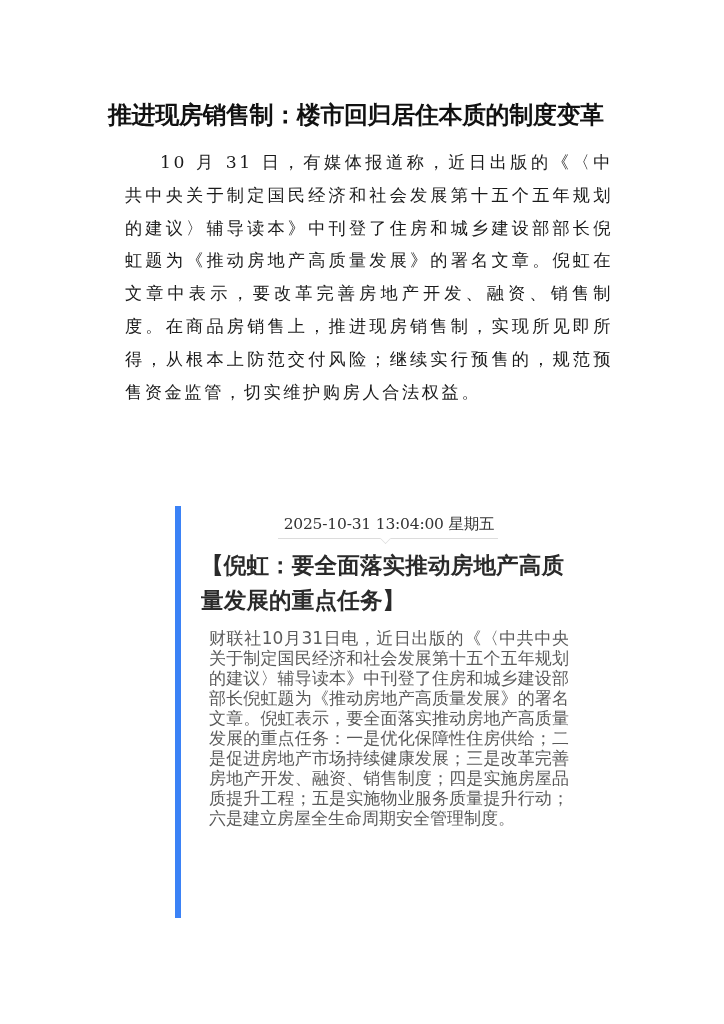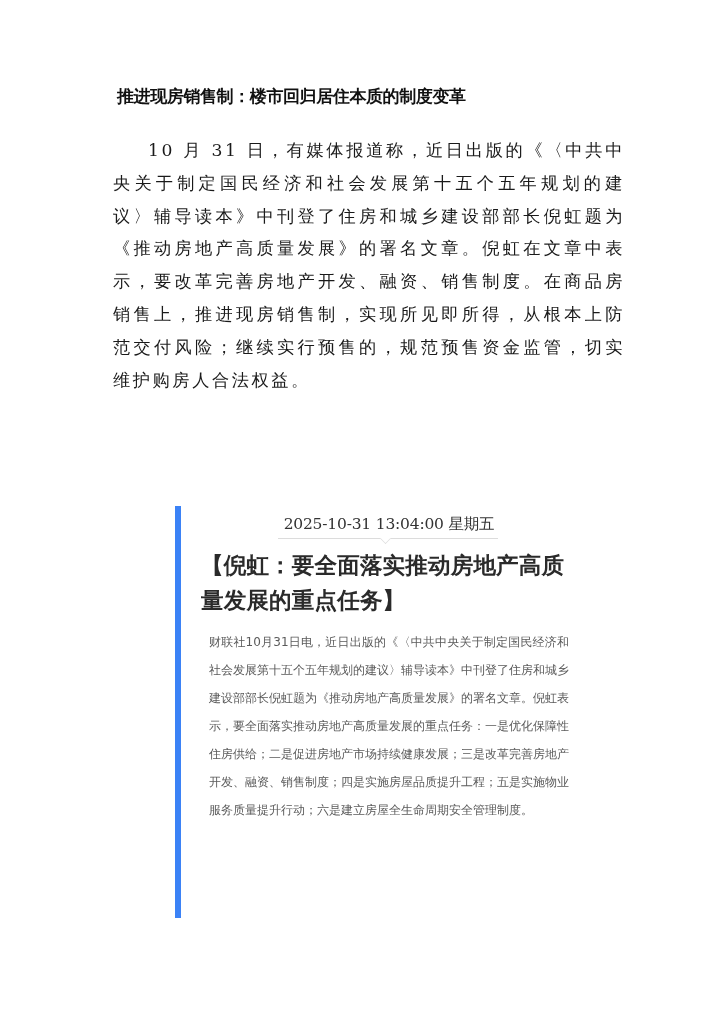--- a/index.html
+++ b/index.html
@@ -17,44 +17,43 @@
     .page {
       position: absolute;
       left: 0; top: 0;
       width: 724px;
       height: 1024px;
       background: #ffffff;
     }
     .doc-title {
       position: absolute;
       left: 108px;
-      top: 68px;
+      top: 82px;
       width: 520px;
       font-family: "DejaVu Serif", "Liberation Serif", serif;
       font-weight: bold;
-      font-size: 17px;
+      font-size: 24px;
       line-height: 34px;
       letter-spacing: -0.4px;
       white-space: nowrap;
       color: #111111;
-      margin-left: 9px;
     }
     .doc-body {
       position: absolute;
       left: 109px;
       top: 130px;
       width: 520px;
       font-family: "DejaVu Serif", "Liberation Serif", serif;
       font-size: 17.2px;
       line-height: 32.8px;
       color: #1a1a1a;
       letter-spacing: 2.6px;
     }
     .doc-body p {
-      margin: 4px;
+      margin: 16px;
       text-align: justify;
       text-align-last: left;
     }
     .doc-body p.indent {
       text-indent: 35px;
     }
     .embed {
       position: absolute;
       left: 175px;
       top: 506px;
@@ -106,22 +105,22 @@
       line-height: 35px;
       color: #2a2a2a;
       letter-spacing: 0.2px;
     }
     .embed-text {
       position: absolute;
       left: 28px;
       top: 122px;
       width: 360px;
       font-family: "DejaVu Sans", "Liberation Sans", sans-serif;
-      font-size: 12px;
-      line-height: 28px;
+      font-size: 17px;
+      line-height: 20px;
       color: #5a5a5a;
       text-align: justify;
       text-align-last: left;
     }
   </style>
 </head>
 <body>
 
 <div class="page">
 

